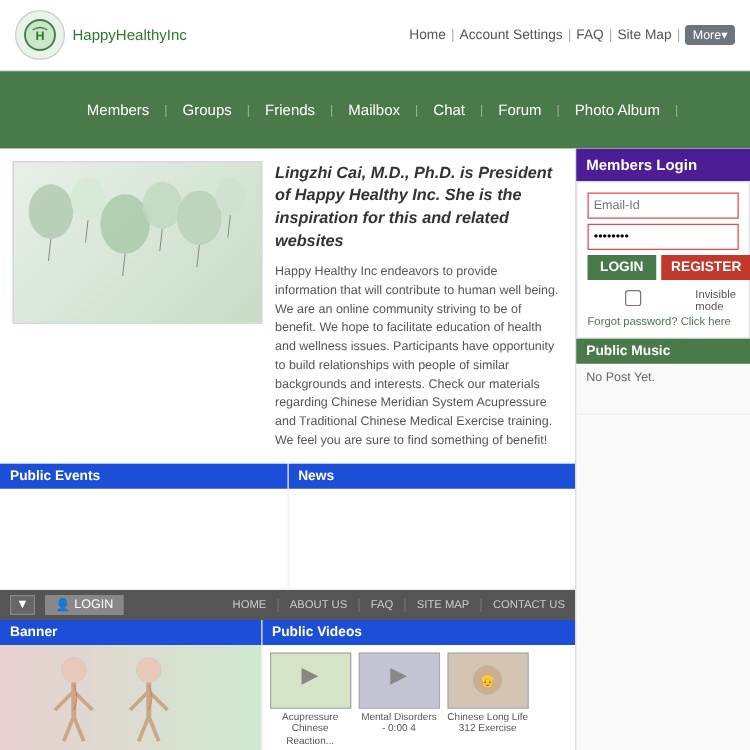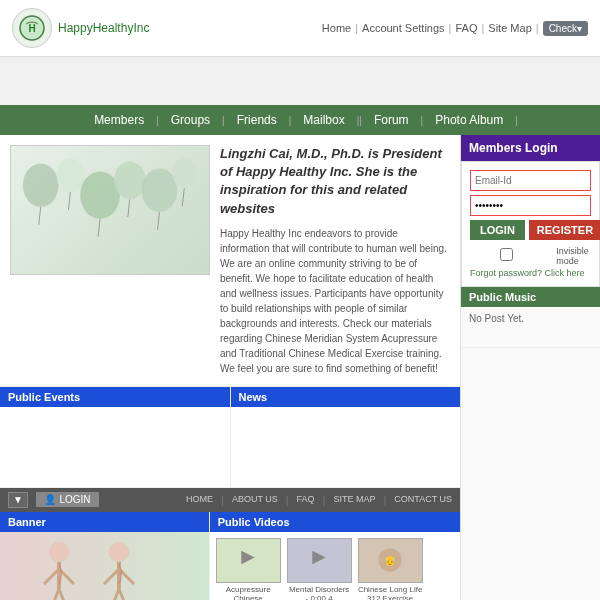--- a/index.html
+++ b/index.html
@@ -10,21 +10,21 @@
     .logo-area { display: flex; align-items: center; gap: 6px; }
     .logo-circle { width: 40px; height: 40px; background: #e8f4e8; border-radius: 50%; display: flex; align-items: center; justify-content: center; border: 1px solid #ccc; }
     .logo-circle svg { width: 28px; height: 28px; }
     .logo-text { font-size: 12px; color: #2a7a2a; font-weight: normal; line-height: 1.2; }
     .top-nav { display: flex; gap: 4px; align-items: center; font-size: 11px; }
     .top-nav a { color: #555; text-decoration: none; }
     .top-nav .sep { color: #aaa; }
     .top-nav .more-btn { background: #6c757d; color: #fff; padding: 2px 6px; border-radius: 3px; font-size: 10px; cursor: pointer; }
 
     
-    .nav-bar { background: #4a7a4a; padding: 0; display: flex; align-items: center; justify-content: center; gap: 0; margin-top: 48px; }
+    .nav-bar { background: #4a7a4a; padding: 16px; display: flex; align-items: center; justify-content: center; gap: 0; }
     .nav-bar a { color: #fff; text-decoration: none; padding: 8px 12px; font-size: 12px; display: inline-block; }
     .nav-bar .sep { color: #aaa; font-size: 10px; }
 
     
     .main-wrapper { display: flex; gap: 0; background: #fff; }
     .content-area { flex: 1; }
 
     
     .hero { display: flex; gap: 10px; padding: 10px; background: #fff; border-bottom: 1px solid #eee; }
     .hero-image { width: 200px; min-width: 200px; height: 130px; background: linear-gradient(135deg, #e8f0e8, #c8dcc8); border: 1px solid #ccc; display: flex; align-items: center; justify-content: center; overflow: hidden; position: relative; }
@@ -91,33 +91,34 @@
   </div>
   <div class="top-nav">
     <a href="#">Home</a>
     <span class="sep">|</span>
     <a href="#">Account Settings</a>
     <span class="sep">|</span>
     <a href="#">FAQ</a>
     <span class="sep">|</span>
     <a href="#">Site Map</a>
     <span class="sep">|</span>
-    <span class="more-btn">Check▾</span>
+    <span class="more-btn">More▾</span>
   </div>
 </div>
 
 <div class="nav-bar">
   <a href="#">Members</a>
   <span class="sep">|</span>
   <a href="#">Groups</a>
   <span class="sep">|</span>
   <a href="#">Friends</a>
   <span class="sep">|</span>
   <a href="#">Mailbox</a>
   <span class="sep">|</span>
+  <a href="#">Chat</a>
   <span class="sep">|</span>
   <a href="#">Forum</a>
   <span class="sep">|</span>
   <a href="#">Photo Album</a>
   <span class="sep">|</span>
 </div>
 
 <div class="main-wrapper">
   <div class="content-area">
 

